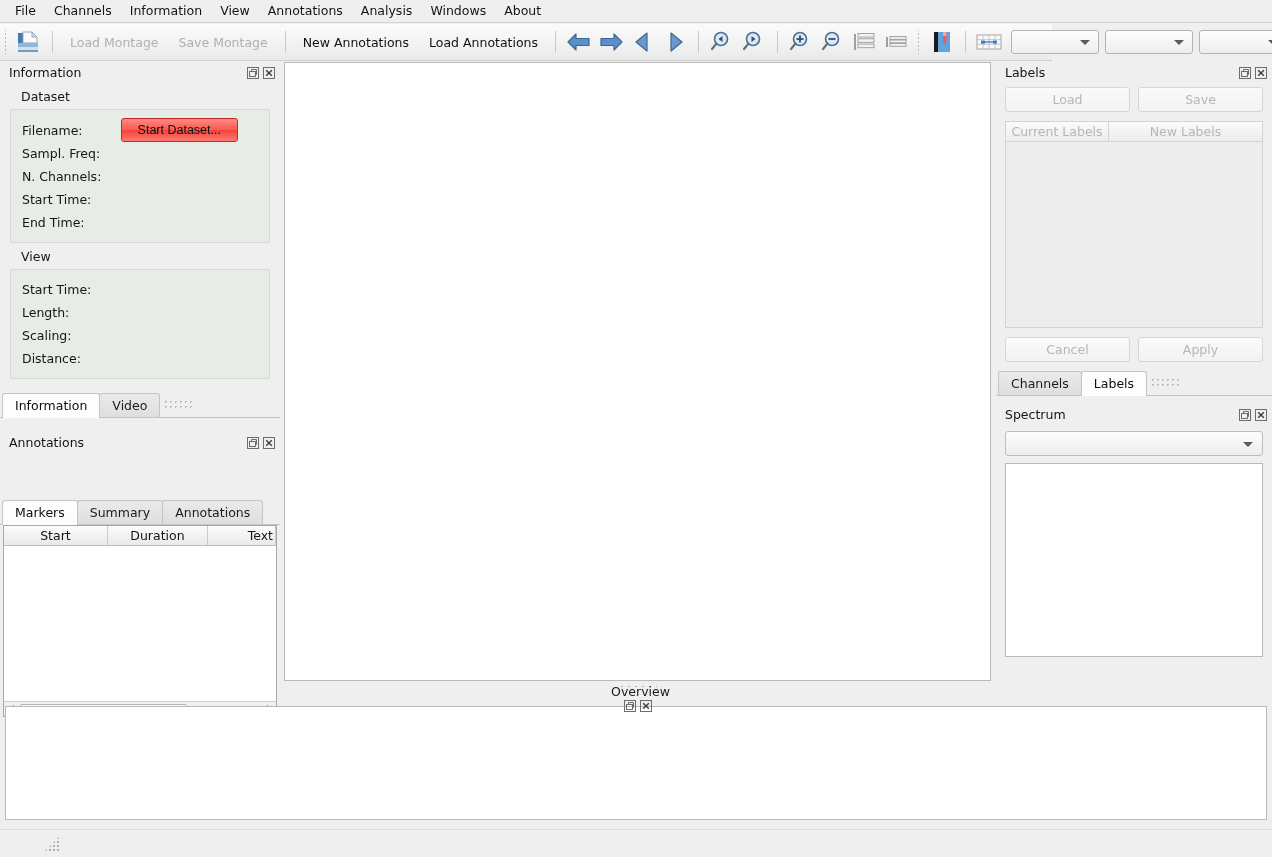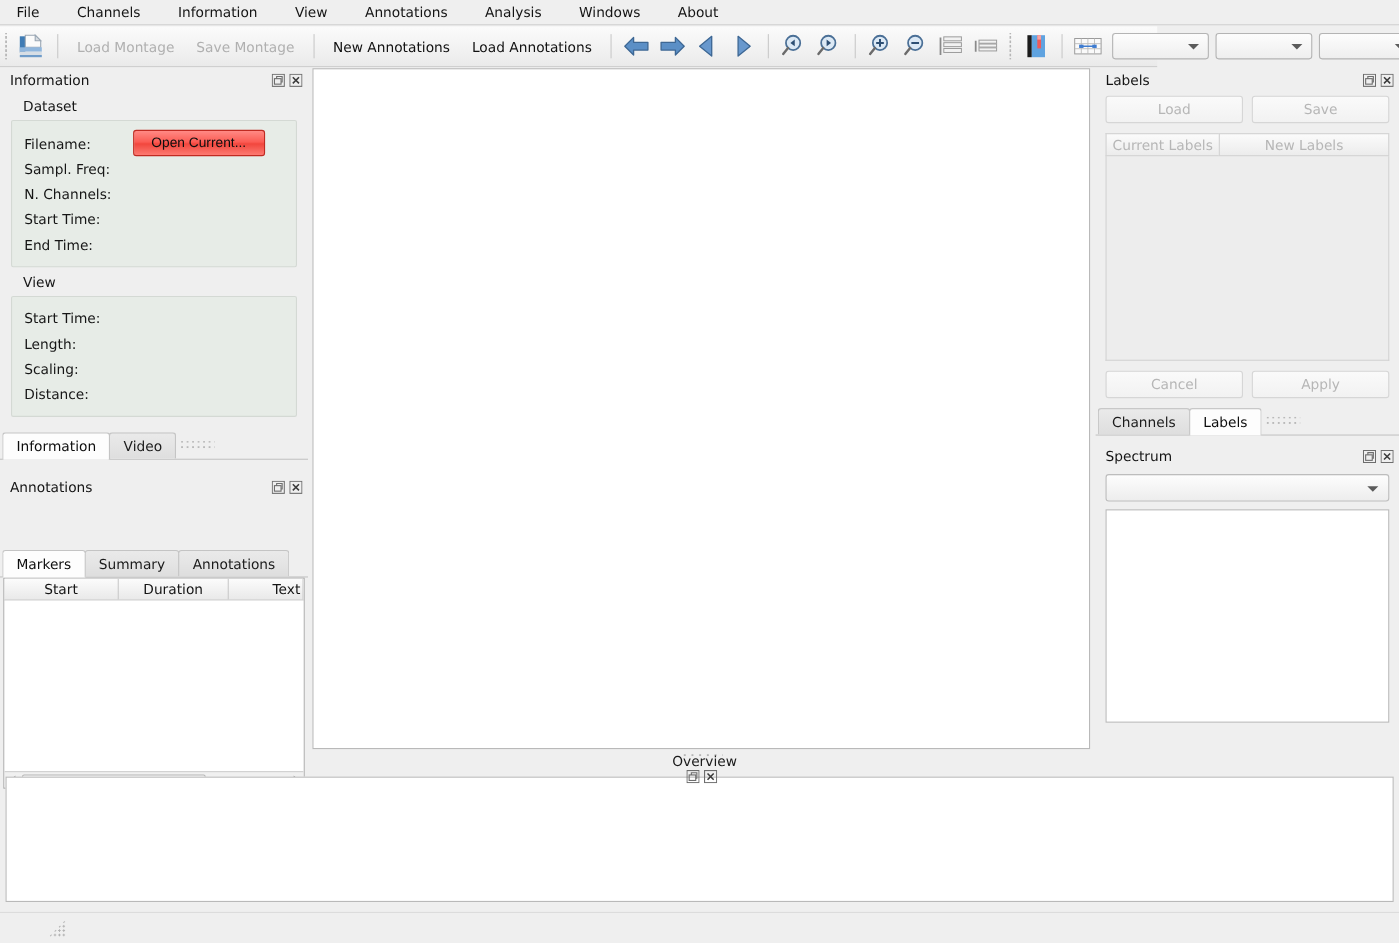--- a/index.html
+++ b/index.html
@@ -16,21 +16,20 @@
   }
   .app { position: relative; width: 1272px; height: 857px; }
 
   
   .menubar {
     position: absolute; left: 0; top: 0; width: 1272px; height: 23px;
     background: #efefef;
     border-bottom: 1px solid #d2d2d2;
     display: flex; align-items: center;
     padding-left: 6px;
-    gap: 16px;
   }
   .menuitem {
     padding: 3px 9px; font-size: 12.5px; color: #141414;
     white-space: nowrap; cursor: default; line-height: 14px;
   }
 
   
   .toolbar {
     position: absolute; left: 0; top: 24px; width: 1052px; height: 37px;
     background: linear-gradient(to bottom, #fbfbfb 0%, #f2f2f2 55%, #eaeaea 100%);
@@ -394,21 +393,21 @@
             </svg>
           </span>
         </span>
       </div>
 
       <div class="panel-body">
         <div class="grouplabel">Dataset</div>
         <div class="groupbox">
           <div class="formrow">
             <span class="lbl">Filename:</span>
-            <button class="openbtn">Open Current...</button>
+            <button class="openbtn">Start Dataset...</button>
           </div>
           <div class="formrow">
             <span class="lbl">Sampl. Freq:</span>
             <span class="lbl"></span>
           </div>
           <div class="formrow">
             <span class="lbl">N. Channels:</span>
             <span class="lbl"></span>
           </div>
           <div class="formrow">

